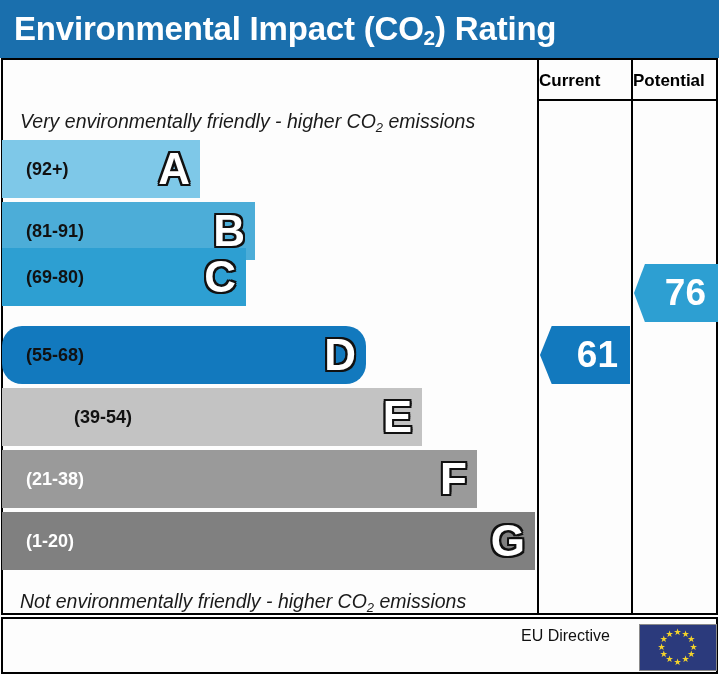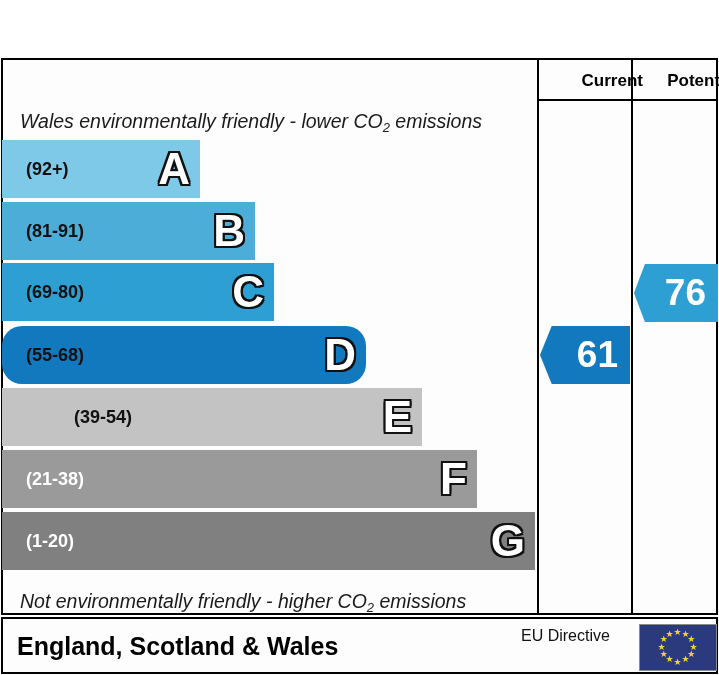--- a/index.html
+++ b/index.html
@@ -75,25 +75,24 @@
     width: 181px;
     height: 2px;
     background: #000000;
   }
 
   .col-head {
     position: absolute;
     top: 68px;
     height: 26px;
     line-height: 26px;
-    text-align: right;
+    text-align: left;
     font-size: 17px;
     font-weight: bold;
     color: #000000;
-    margin-left: 12px;
   }
   .col-head.current   { left: 539px; width: 92px; }
   .col-head.potential { left: 633px; width: 94px; }
 
   
   .caption {
     position: absolute;
     left: 20px;
     font-style: italic;
     font-size: 19.5px;
@@ -209,46 +208,51 @@
     position: absolute;
     left: -4.5px;
     top: -4.5px;
   }
 </style>
 </head>
 <body>
 
 <div id="epc">
 
+  <div class="header">
+    <div class="header-title">
+      <span>Environmental Impact (CO</span><sub>2</sub><span>) Rating</span>
+    </div>
+  </div>
 
   <div class="frame"></div>
   <div class="vline c1"></div>
   <div class="vline c2"></div>
   <div class="hline-head"></div>
 
   <div class="col-head current">Current</div>
   <div class="col-head potential">Potential</div>
 
   <div class="caption top">
-    <span>Wales environmentally friendly - lower CO</span><sub>2</sub><span> emissions</span>
+    <span>Very environmentally friendly - higher CO</span><sub>2</sub><span> emissions</span>
   </div>
   <div class="caption bottom">
     <span>Not environmentally friendly - higher CO</span><sub>2</sub><span> emissions</span>
   </div>
 
   <div id="bands">
       <div class="band" style="top: 140px; width: 198px; background: rgb(126, 200, 232);">
         <span class="range" style="color: rgb(17, 17, 17);">(92+)</span>
         <span class="letter">A</span>
       </div>
       <div class="band" style="top: 202px; width: 253px; background: rgb(76, 173, 216);">
         <span class="range" style="color: rgb(17, 17, 17);">(81-91)</span>
         <span class="letter">B</span>
       </div>
-      <div class="band" style="top: 263px; width: 272px; background: rgb(45, 159, 210);">
+      <div class="band" style="top: 248px; width: 244px; background: rgb(45, 159, 210);">
         <span class="range" style="color: rgb(17, 17, 17);">(69-80)</span>
         <span class="letter">C</span>
       </div>
       <div class="band" style="top: 326px; width: 364px; background: rgb(18, 121, 190); border-radius: 20px;">
         <span class="range" style="color: rgb(17, 17, 17);">(55-68)</span>
         <span class="letter">D</span>
       </div>
       <div class="band" style="top: 388px; width: 420px; background: rgb(195, 195, 195);">
         <span class="range" style="color: rgb(17, 17, 17); margin-left: 48px;">(39-54)</span>
         <span class="letter">E</span>
@@ -266,21 +270,20 @@
   <div id="markers">
       <div class="rating" style="left: 540px; width: 90px; top: 326px; background: rgb(18, 121, 190);">
         <span>61</span>
       </div>
       <div class="rating" style="left: 634px; width: 84px; top: 264px; background: rgb(45, 159, 210);">
         <span>76</span>
       </div>
     </div>
 
   <div class="footer">
-    <div class="footer-title">England, Scotland &amp; Wales</div>
     <div class="eu-directive">
       <div>EU Directive</div>
     </div>
     <div class="eu-flag" id="eu-flag">
         <span class="star" style="left: 38px; top: 7px;"></span>
         <span class="star" style="left: 46px; top: 9.00962px;"></span>
         <span class="star" style="left: 51.8564px; top: 14.5px;"></span>
         <span class="star" style="left: 54px; top: 22px;"></span>
         <span class="star" style="left: 51.8564px; top: 29.5px;"></span>
         <span class="star" style="left: 46px; top: 34.9904px;"></span>

